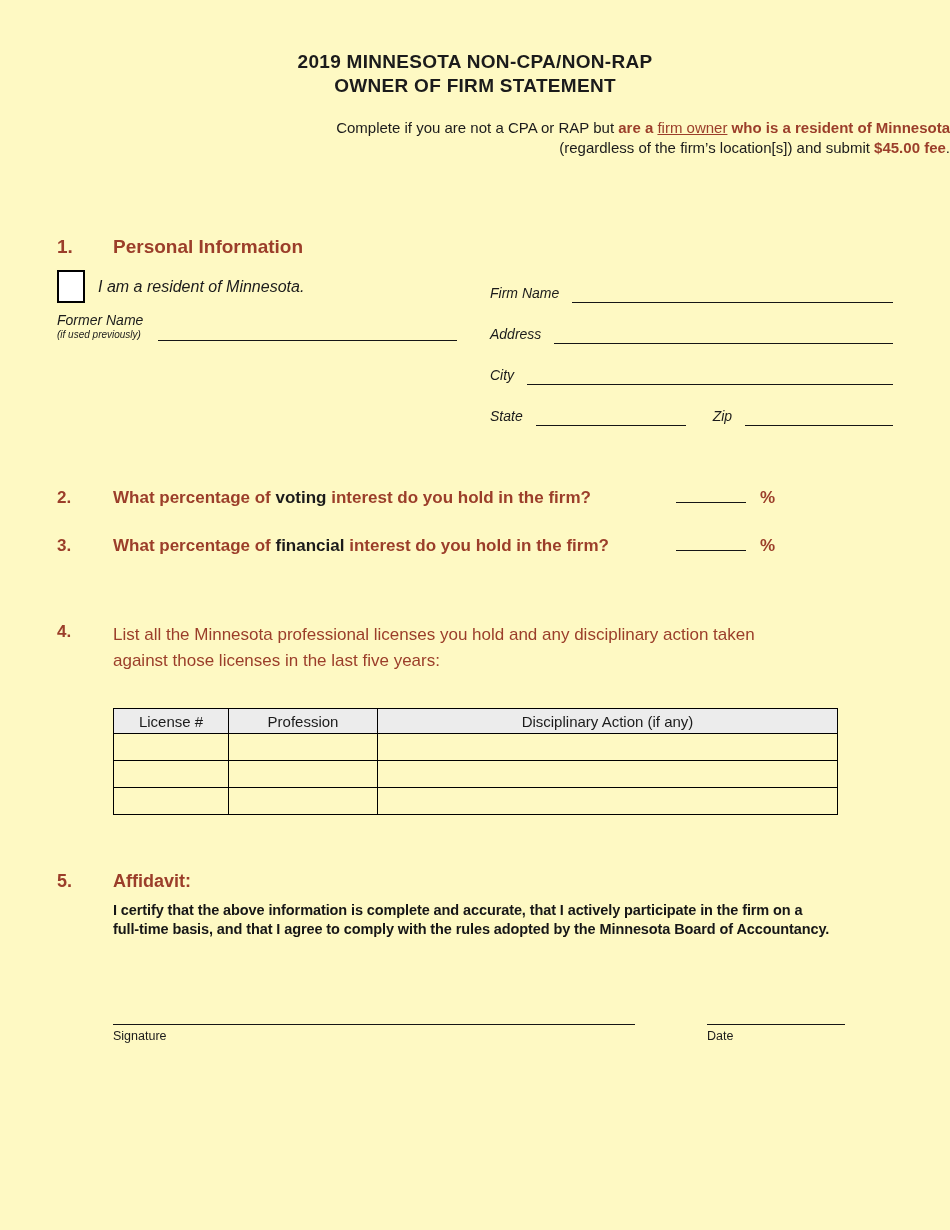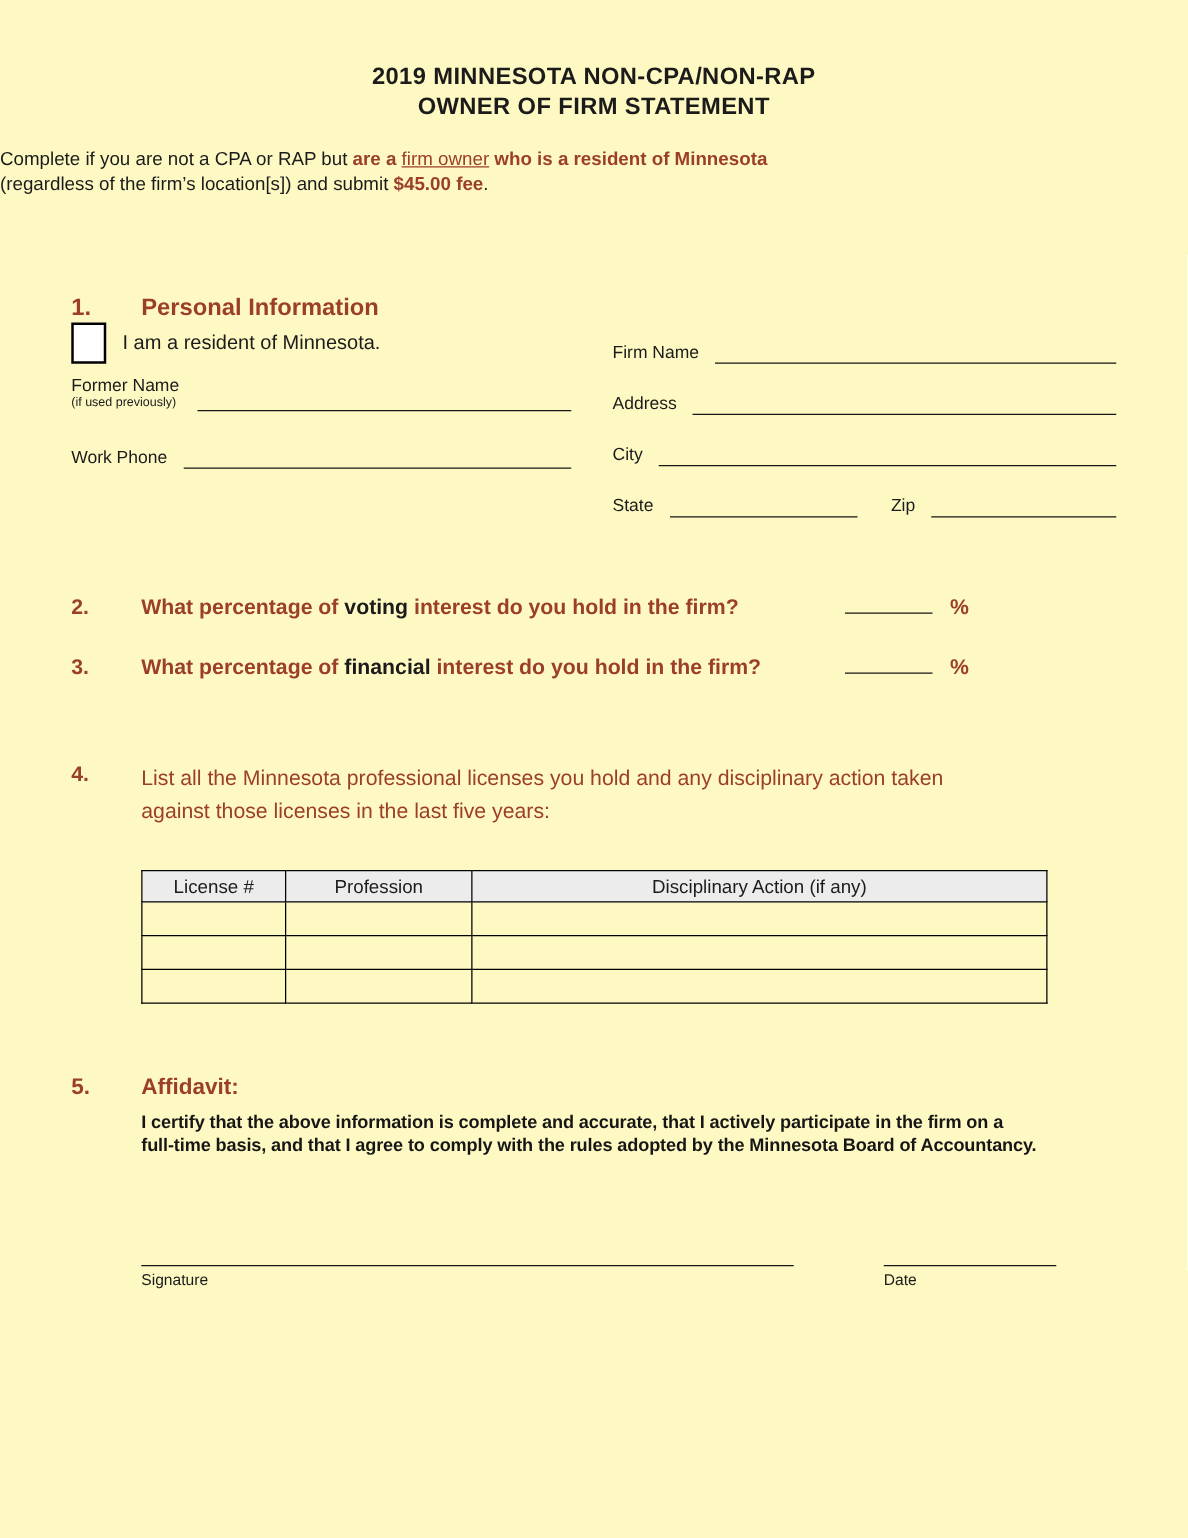--- a/index.html
+++ b/index.html
@@ -14,31 +14,31 @@
     position:relative;
     width:950px;height:1230px;
     background:#fef9c3;
     font-family:"Liberation Sans",sans-serif;
     color:var(--ink);
     overflow:hidden;
   }
   .content{margin:0 57px;}
   
   .doc-title{padding-top:50px;text-align:center;font-size:19px;font-weight:bold;line-height:24px;letter-spacing:.3px;}
-  .intro{margin-top:20px;text-align:left;font-size:15px;line-height:20px;}
+  .intro{margin-top:20px;text-align:right;font-size:15px;line-height:20px;}
   .ab{color:var(--accent);font-weight:bold;}
   .al{color:var(--accent);text-decoration:underline;}
   
   .sec-head{display:flex;align-items:flex-start;}
   .num{width:56px;flex:none;font-weight:bold;color:var(--accent);}
   .sec-title{font-weight:bold;color:var(--accent);}
   .s1{margin-top:78px;font-size:19px;}
   .s1 .num,.s1 .sec-title{font-size:19px;}
   
-  .personal{display:flex;}
+  .personal{display:flex;margin-top:12px;font-style:italic;}
   .pleft{width:400px;flex:none;}
   .pright{flex:1;margin-left:33px;}
   .flabel{font-size:14px;line-height:18px;}
   .tiny{font-size:10px;line-height:12px;}
   .wline{border-bottom:1.5px solid #161616;}
   .grow{flex:1;margin-left:13px;}
   .resident-row{display:flex;align-items:center;}
   .checkbox{width:28px;height:33px;border:2px solid #000;flex:none;background:#fff;}
   .resident-label{margin-left:13px;font-size:16px;}
   .legal-row{display:flex;margin-top:5px;}
@@ -114,24 +114,20 @@
           <div class="checkbox"></div>
           <div class="resident-label">I am a resident of Minnesota.</div>
         </div>
         <div class="former-row">
           <div class="former-label">
             <div class="flabel">Former Name</div>
             <div class="tiny">(if used previously)</div>
           </div>
           <div class="wline grow"></div>
         </div>
-        <div class="phone-row">
-          <div class="flabel">Work Phone</div>
-          <div class="wline grow"></div>
-        </div>
       </div>
 
       <div class="pright">
         <div class="frow fr1">
           <span class="flabel">Firm Name</span>
           <div class="wline grow"></div>
         </div>
         <div class="frow">
           <span class="flabel">Address</span>
           <div class="wline grow"></div>

